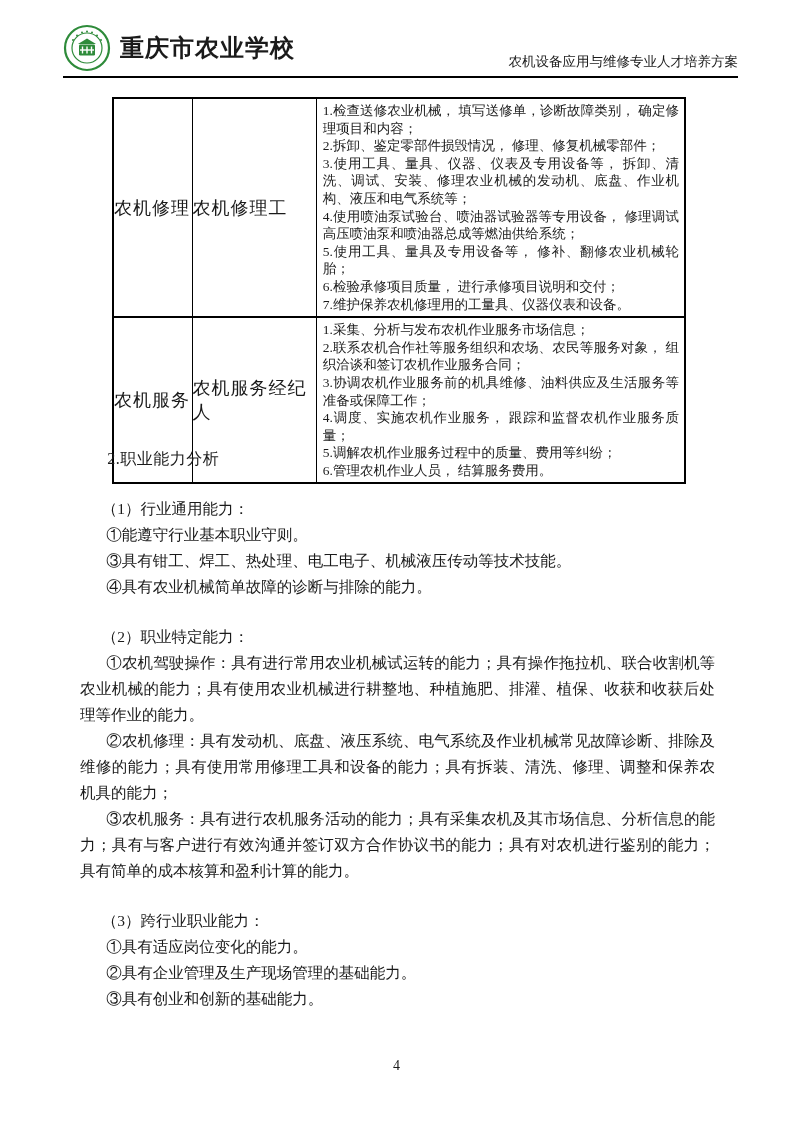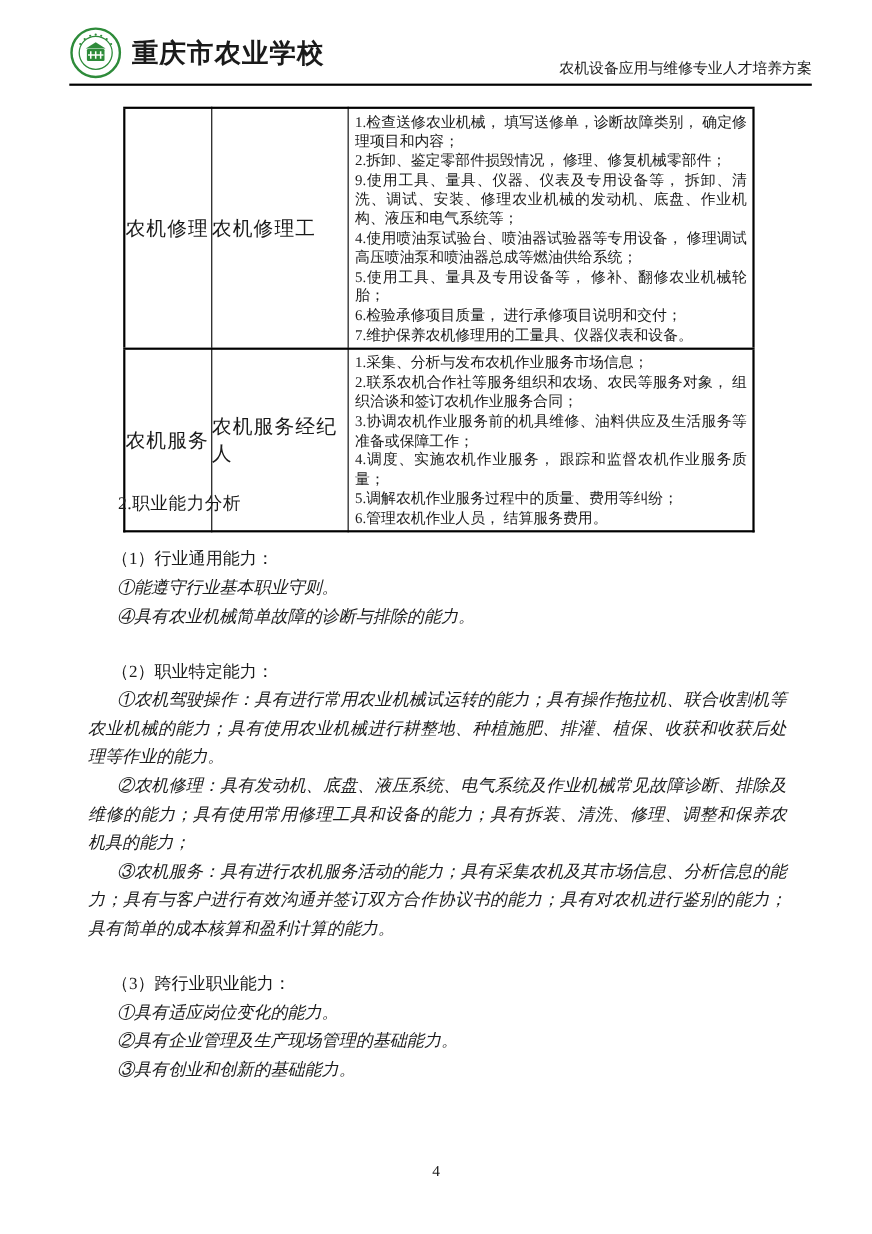--- a/index.html
+++ b/index.html
@@ -87,21 +87,21 @@
   .section-heading {
     font-weight: normal;
     font-size: 16px;
     text-indent: 1.7em;
     margin-bottom: 24px;
     letter-spacing: 0.5px;
   }
   .subsection { margin-top: 24px; }
   .subsection:first-of-type { margin-top: 0; }
   .subsection-heading { text-indent: 1.4em; }
-  .ability { text-indent: 1.7em; text-align: justify; font-style: italic; }
+  .ability { text-indent: 1.7em; text-align: justify; }
   
   .page-number {
     position: absolute;
     left: 0;
     right: 0;
     bottom: 48px;
     text-align: center;
     font-size: 14px;
   }
 </style>
@@ -141,21 +141,21 @@
   </div>
 
   <table class="jobs-table">
     <tbody>
       <tr>
         <td class="col-post cell-center">农机修理</td>
         <td class="col-occ cell-center">农机修理工</td>
         <td class="col-duty cell-duties">
             <div class="duty">1.检查送修农业机械， 填写送修单，诊断故障类别， 确定修理项目和内容；</div>
             <div class="duty">2.拆卸、鉴定零部件损毁情况， 修理、修复机械零部件；</div>
-            <div class="duty">9.使用工具、量具、仪器、仪表及专用设备等， 拆卸、清洗、调试、安装、修理农业机械的发动机、底盘、作业机构、液压和电气系统等；</div>
+            <div class="duty">3.使用工具、量具、仪器、仪表及专用设备等， 拆卸、清洗、调试、安装、修理农业机械的发动机、底盘、作业机构、液压和电气系统等；</div>
             <div class="duty">4.使用喷油泵试验台、喷油器试验器等专用设备， 修理调试高压喷油泵和喷油器总成等燃油供给系统；</div>
             <div class="duty">5.使用工具、量具及专用设备等， 修补、翻修农业机械轮胎；</div>
             <div class="duty">6.检验承修项目质量， 进行承修项目说明和交付；</div>
             <div class="duty">7.维护保养农机修理用的工量具、仪器仪表和设备。</div>
           </td>
       </tr>
       <tr>
         <td class="col-post cell-center">农机服务</td>
         <td class="col-occ cell-center">农机服务经纪人</td>
         <td class="col-duty cell-duties">
@@ -170,20 +170,21 @@
     </tbody>
   </table>
 
   <div class="body-text">
     <div class="section-heading">2.职业能力分析</div>
 
     <div class="subsection">
       <div class="subsection-heading">（1）行业通用能力：</div>
       <div>
           <div class="ability">①能遵守行业基本职业守则。</div>
+          <div class="ability">③具有钳工、焊工、热处理、电工电子、机械液压传动等技术技能。</div>
           <div class="ability">④具有农业机械简单故障的诊断与排除的能力。</div>
         </div>
     </div>
 
     <div class="subsection">
       <div class="subsection-heading">（2）职业特定能力：</div>
       <div>
           <div class="ability">①农机驾驶操作：具有进行常用农业机械试运转的能力；具有操作拖拉机、联合收割机等农业机械的能力；具有使用农业机械进行耕整地、种植施肥、排灌、植保、收获和收获后处理等作业的能力。</div>
           <div class="ability">②农机修理：具有发动机、底盘、液压系统、电气系统及作业机械常见故障诊断、排除及维修的能力；具有使用常用修理工具和设备的能力；具有拆装、清洗、修理、调整和保养农机具的能力；</div>
           <div class="ability">③农机服务：具有进行农机服务活动的能力；具有采集农机及其市场信息、分析信息的能力；具有与客户进行有效沟通并签订双方合作协议书的能力；具有对农机进行鉴别的能力；具有简单的成本核算和盈利计算的能力。</div>

